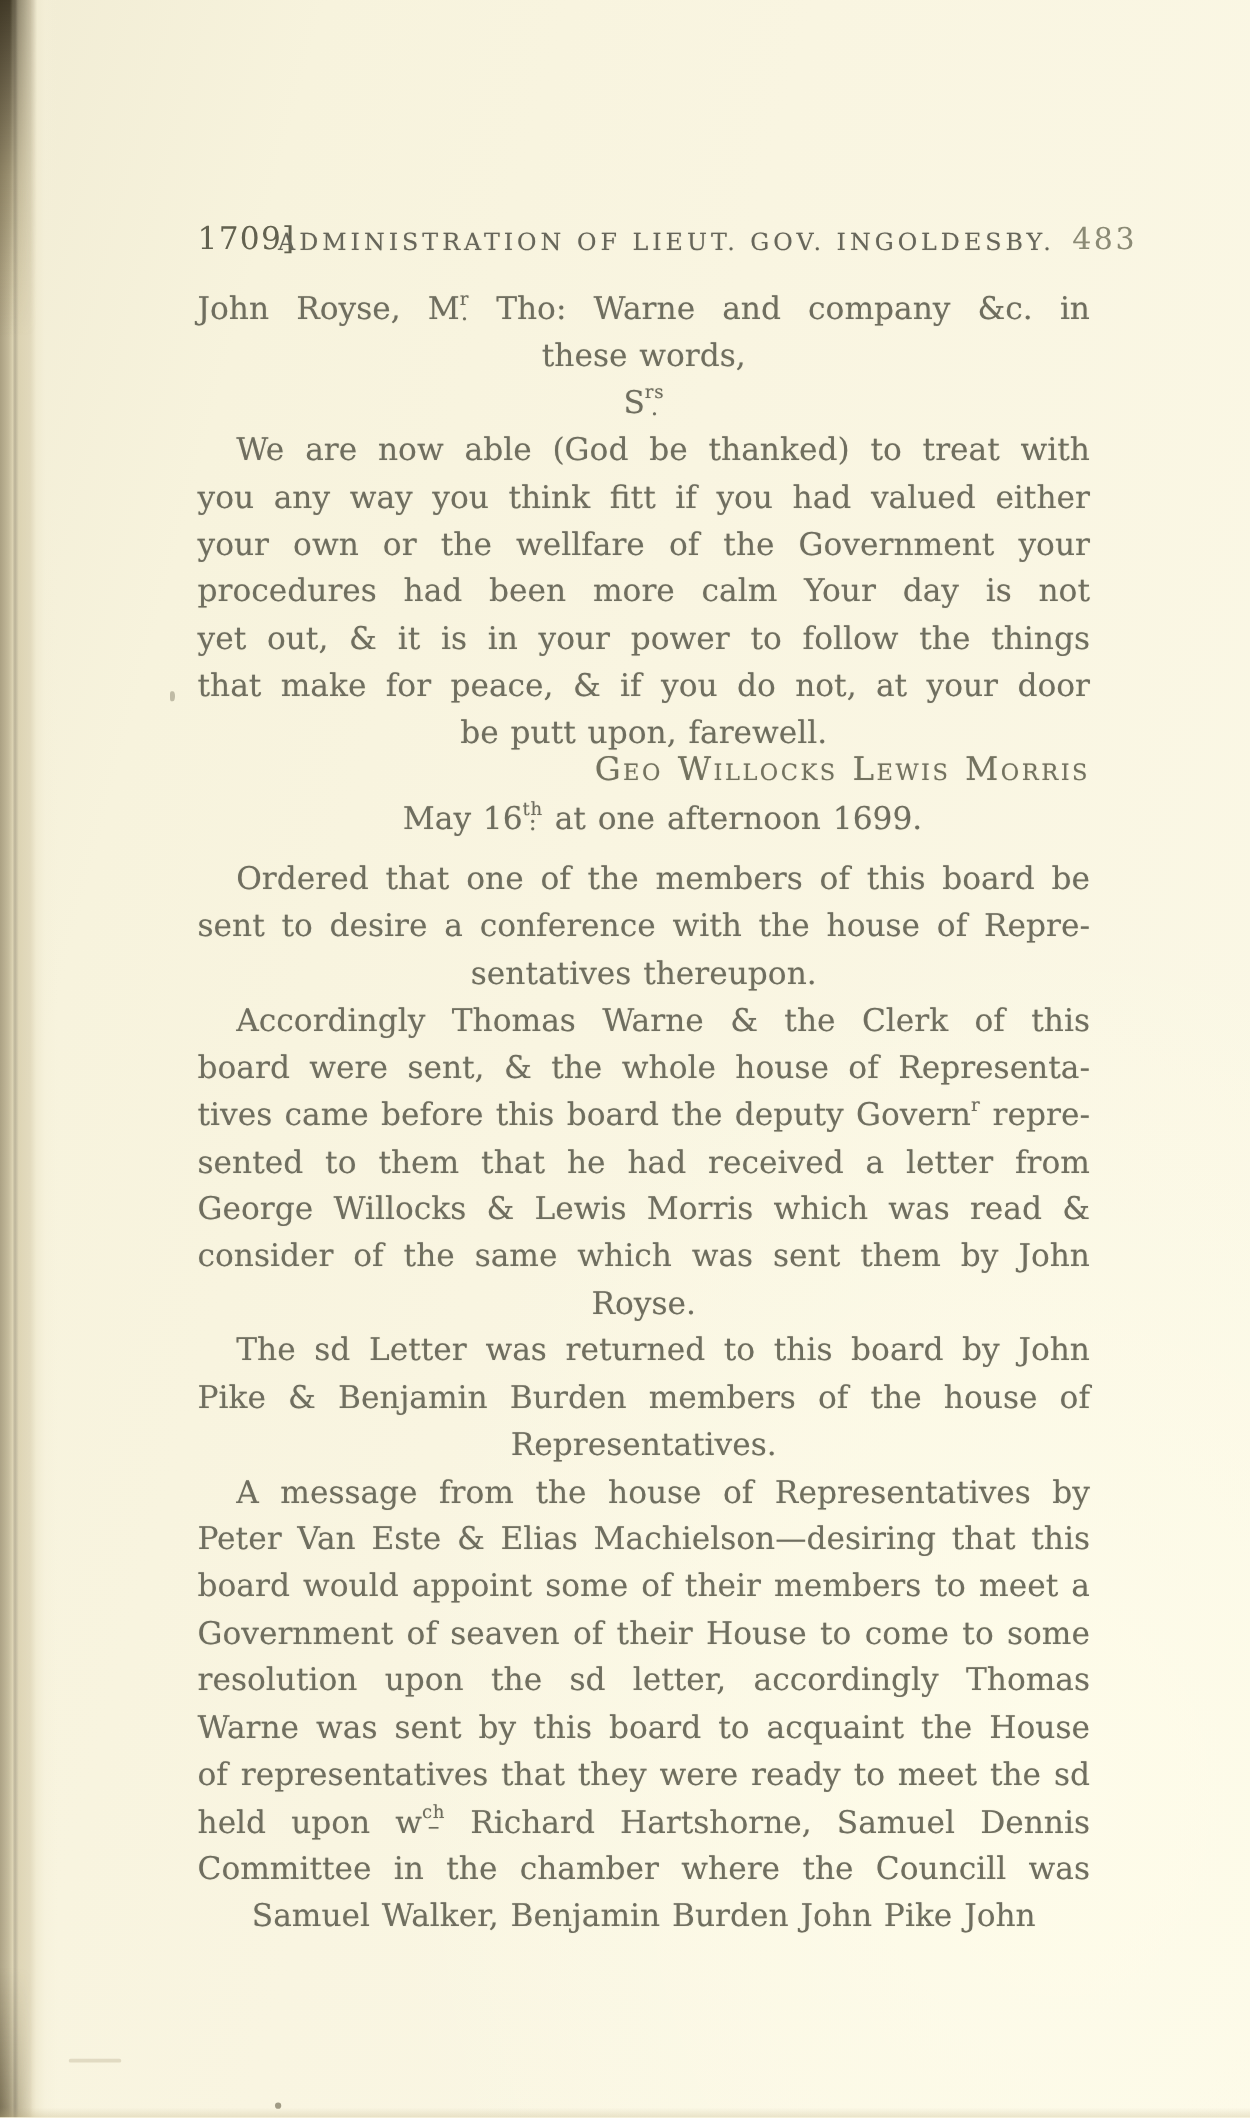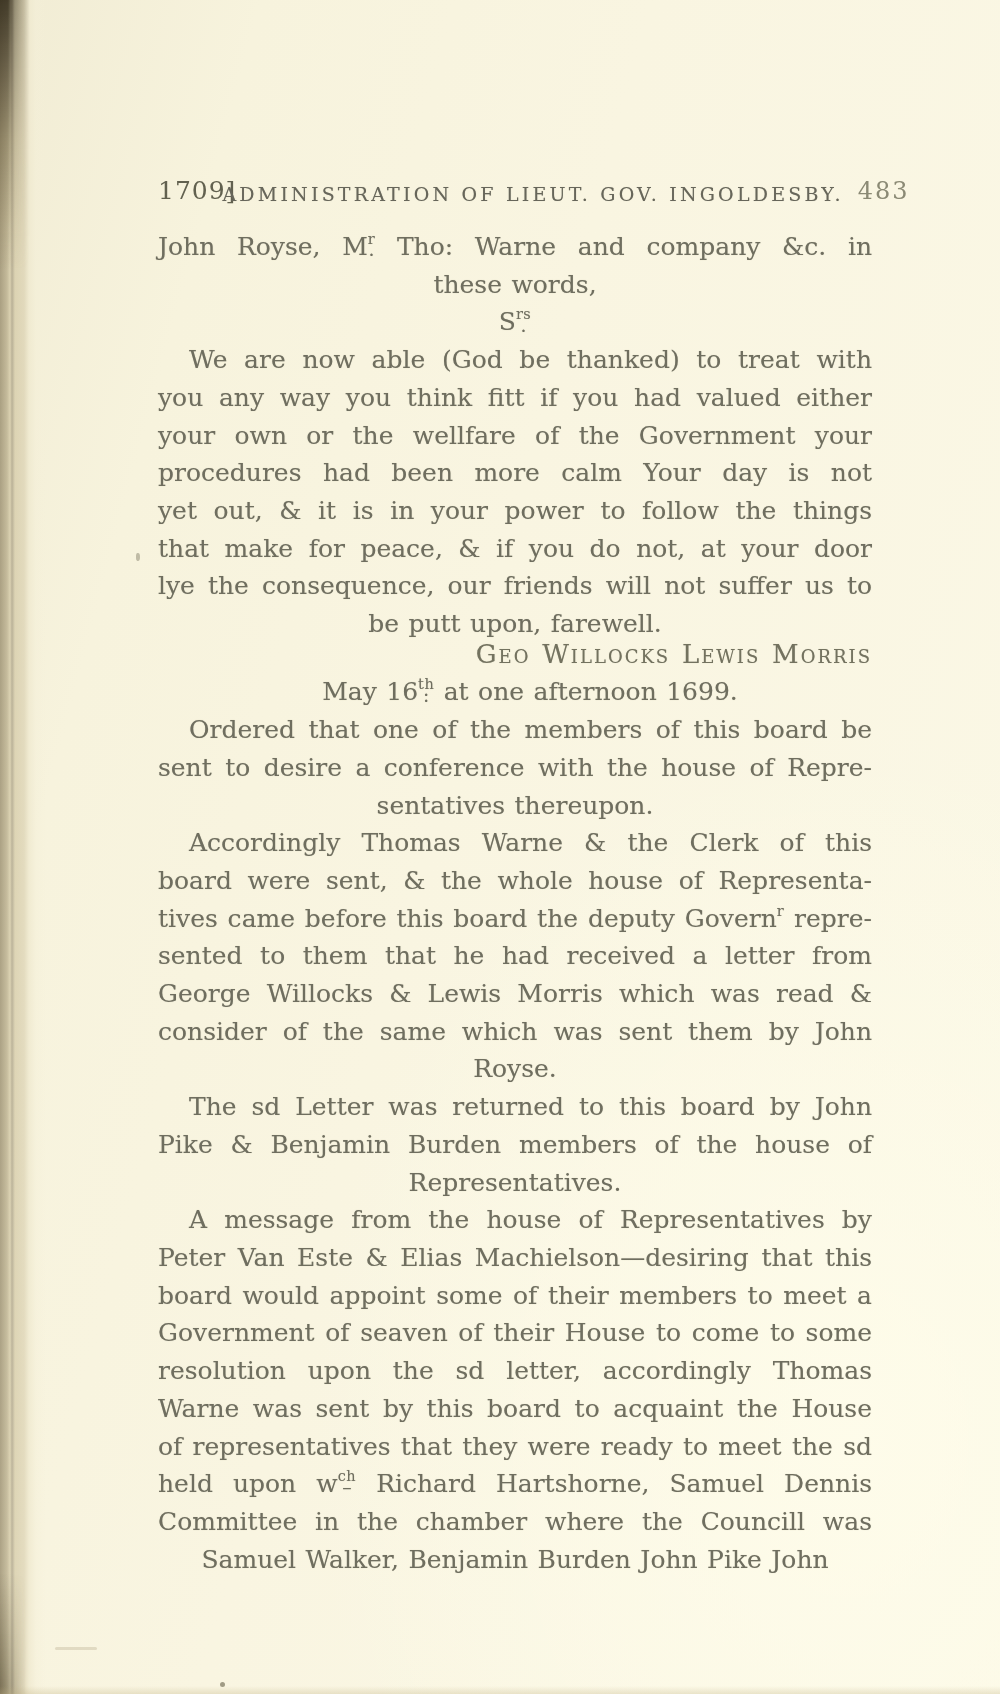--- a/index.html
+++ b/index.html
@@ -61,21 +61,21 @@
   .runhead .pageno{font-size:24px;color:#8b8a75;letter-spacing:2px;}
 
   
   .text-block{
     position:absolute;left:158px;top:228px;width:714px;
     font-size:25px;line-height:37.7px;color:#6f6e5f;
     text-shadow:0 0 .8px rgba(111,110,95,.4);
     word-spacing:1.5px;
   }
   .para{margin:0;}
-  .para.gap{}
+  .para.gap{margin-top:11px;}
   .line{text-align:center;}
   .line.j{text-align:justify;text-align-last:justify;}
   .para.ind .line.first{text-indent:31px;}
   .para.sig{margin-top:-7px;}
   .para.sig .line{
     text-align:right;font-variant:small-caps;letter-spacing:2px;
     font-size:26px;color:#73725f;
   }
   .para.date .line{padding-left:30px;}
 
@@ -119,21 +119,20 @@
       <div class="para plain">
         <div class="line first">S<span class="sups"><span class="st">rs</span><span class="sb">.</span></span></div>
       </div>
       <div class="para ind">
         <div class="line j first">We are now able (God be thanked) to treat with</div>
         <div class="line j">you any way you think fitt if you had valued either</div>
         <div class="line j">your own or the wellfare of the Government your</div>
         <div class="line j">procedures had been more calm Your day is not</div>
         <div class="line j">yet out, &amp; it is in your power to follow the things</div>
         <div class="line j">that make for peace, &amp; if you do not, at your door</div>
-        <div class="line j">lye the consequence, our friends will not suffer us to</div>
         <div class="line">be putt upon, farewell.</div>
       </div>
       <div class="para sig">
         <div class="line first">Geo Willocks Lewis Morris</div>
       </div>
       <div class="para date">
         <div class="line first">May 16<span class="sups"><span class="st">th</span><span class="sb">:</span></span> at one afternoon 1699.</div>
       </div>
       <div class="para ind gap">
         <div class="line j first">Ordered that one of the members of this board be</div>

